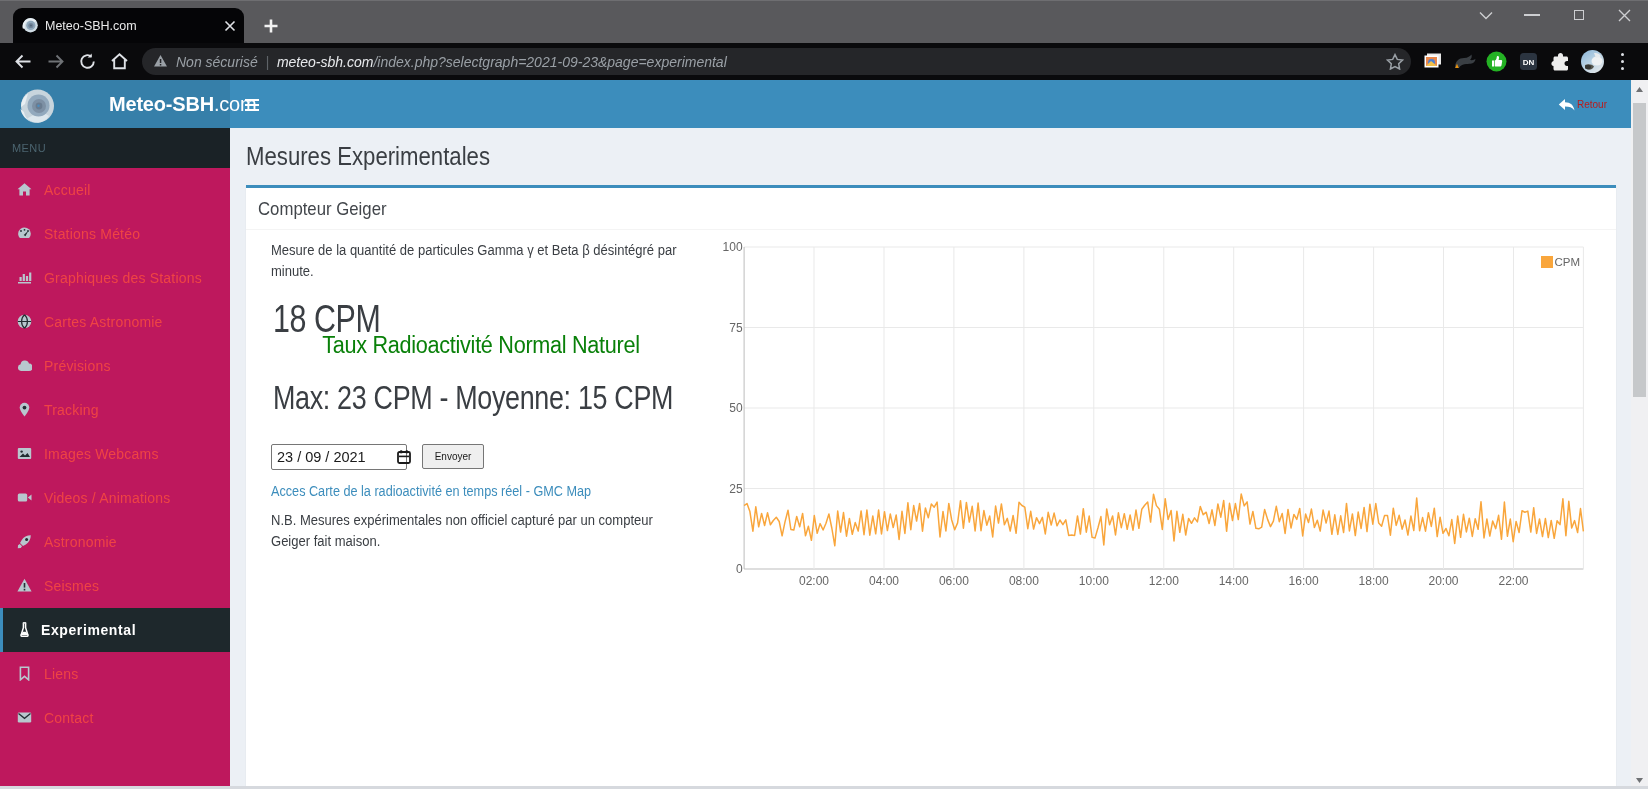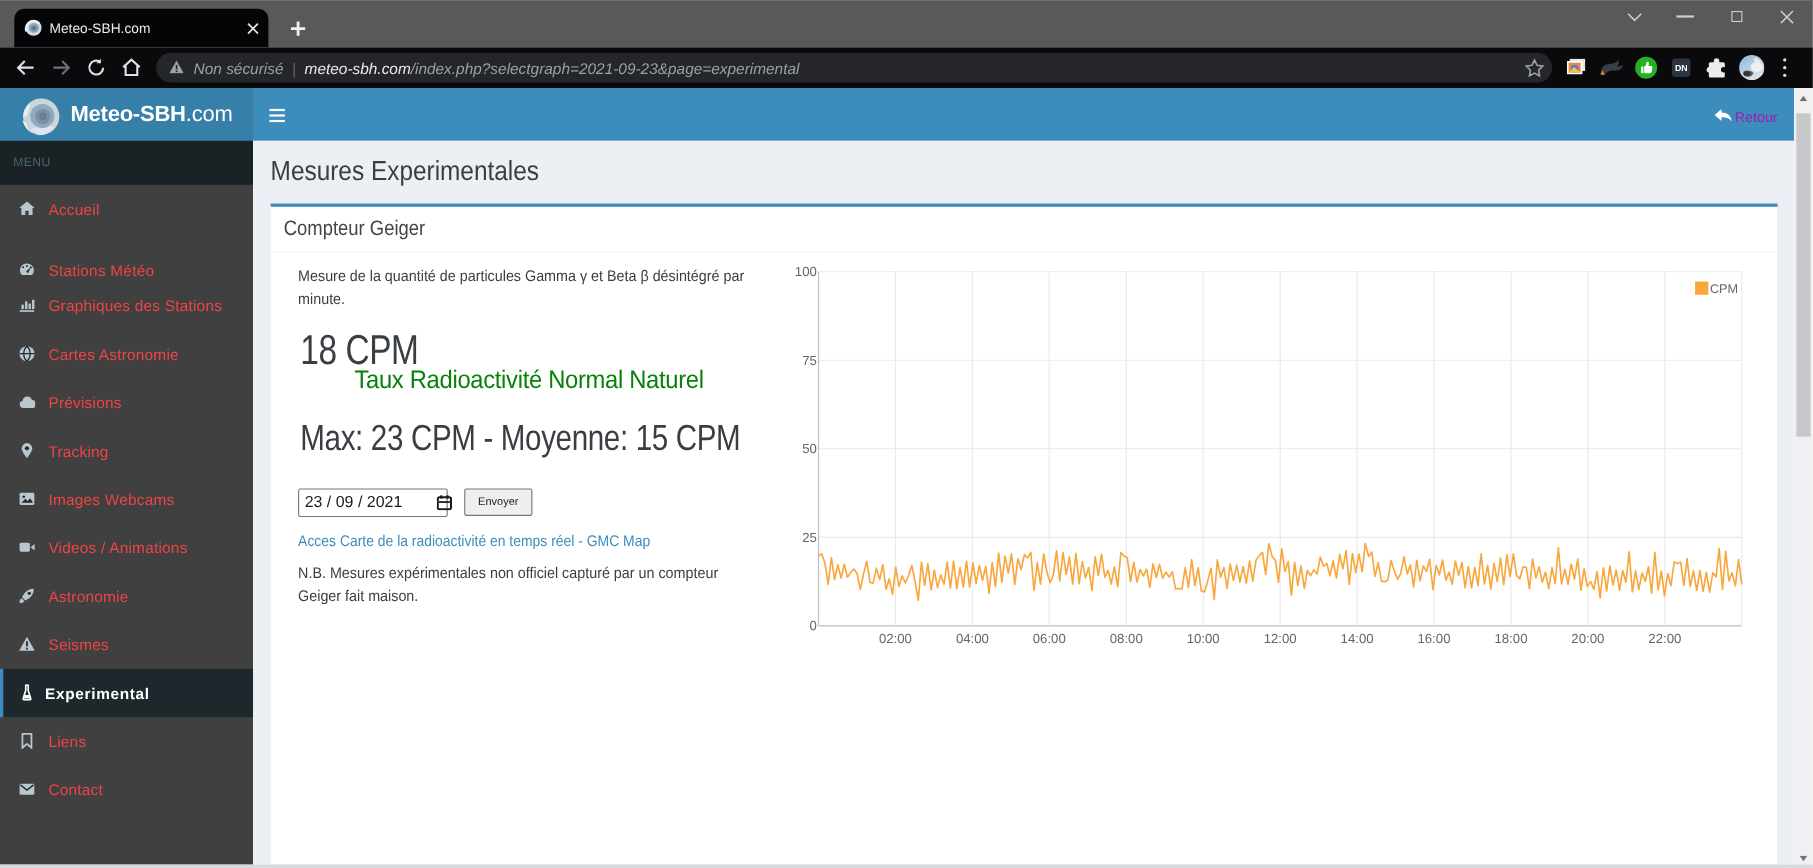--- a/index.html
+++ b/index.html
@@ -10,24 +10,24 @@
 #tab { position:absolute; left:13px; top:8px; width:231px; height:35px; background:#050507; border-radius:9px 9px 0 0; }
 #tabtitle { position:absolute; left:45px; top:19px; font-size:12.5px; color:#eaeaea; letter-spacing:0px; }
 #toolbar { position:absolute; left:0; top:43px; width:1648px; height:37px; background:#0a0a0c; }
 #omnibox { position:absolute; left:142px; top:47.5px; width:1269px; height:27px; border-radius:13.5px; background:#252629; }
 #urltext { position:absolute; left:176px; top:54px; font-size:14px; color:#9aa0a6;font-style:italic; }
 #urltext b { color:#e8eaed; font-weight:normal; }
 
 #navbar { position:absolute; left:0; top:80px; width:1631px; height:48px; background:#3c8dbc; }
 #logo { position:absolute; left:0; top:80px; width:230px; height:48px; background:#367fa9; }
 #logotext { position:absolute; left:64px; top:93px; font-size:20px; color:#fff; letter-spacing:-0.2px; }
-#logotext b { font-weight:bold; }
-#retour { position:absolute; left:1577px; top:99px; font-size:13px; color:#a21caf; }
-
-#sidebar { position:absolute; left:0; top:128px; width:230px; height:658px; background:#404040; }
+#logotext b { font-weight:bold;margin-left:45px; }
+#retour { position:absolute; left:1577px; top:99px; font-size:10px; color:#b91c1c; }
+
+#sidebar { position:absolute; left:0; top:128px; width:230px; height:658px; background:#be185d; }
 #menuhdr { position:absolute; left:0; top:0; width:230px; height:40px; background:#1a2226; }
 #menuhdr span { position:absolute; left:12px; top:14px; font-size:11px; color:#4b646f; letter-spacing:0.4px; }
 .mitem { position:absolute; left:0; width:230px; height:44px; color:#ef4444; font-size:14px; letter-spacing:0.2px; }
 .mitem.active { background:#1e282c; border-left:3px solid #3c8dbc; color:#ffffff; font-weight:bold; letter-spacing:0.1px; }
 .mitem .txt { position:absolute; left:44px; top:14px; }
 .mitem.active .txt { left:38px; letter-spacing:0.6px; }
 .mitem svg { position:absolute; left:17px; top:14px; }
 .mitem.active svg { left:14px; }
 
 #content { position:absolute; left:230px; top:128px; width:1401px; height:658px; background:#ecf0f5; }
@@ -176,21 +176,21 @@
  <div id="menuhdr">
       <span>MENU</span>
     </div>
 </div>
 <div class="mitem" style="top:168px">
     <svg width="15" height="15" viewBox="0 0 15 15">
       <path d="M7.5 1.2 L14.5 7.2 H12.6 V13.5 H9 V9.6 H6 V13.5 H2.4 V7.2 H0.5 Z" fill="#b8c7ce"></path>
     </svg>
     <span class="txt">Accueil</span>
   </div>
-<div class="mitem" style="top:224px">
+<div class="mitem" style="top:212px">
     <svg width="15" height="15" viewBox="0 0 15 15">
       <path d="M7.5 1.5 A6.3 6.3 0 0 1 13.8 7.8 A6.3 6.3 0 0 1 12.1 12.1 L2.9 12.1 A6.3 6.3 0 0 1 7.5 1.5 Z" fill="#b8c7ce"></path>
       <path d="M6.7 8.9 L11.6 4.4 L8.4 10.3 Z" fill="#222d32"></path>
       <circle cx="4" cy="5" r="0.9" fill="#222d32"></circle>
       <circle cx="7.5" cy="3.8" r="0.9" fill="#222d32"></circle>
       <circle cx="11" cy="5" r="0.9" fill="#222d32"></circle>
     </svg>
     <span class="txt">Stations Météo</span>
   </div>
 <div class="mitem" style="top:256px">

